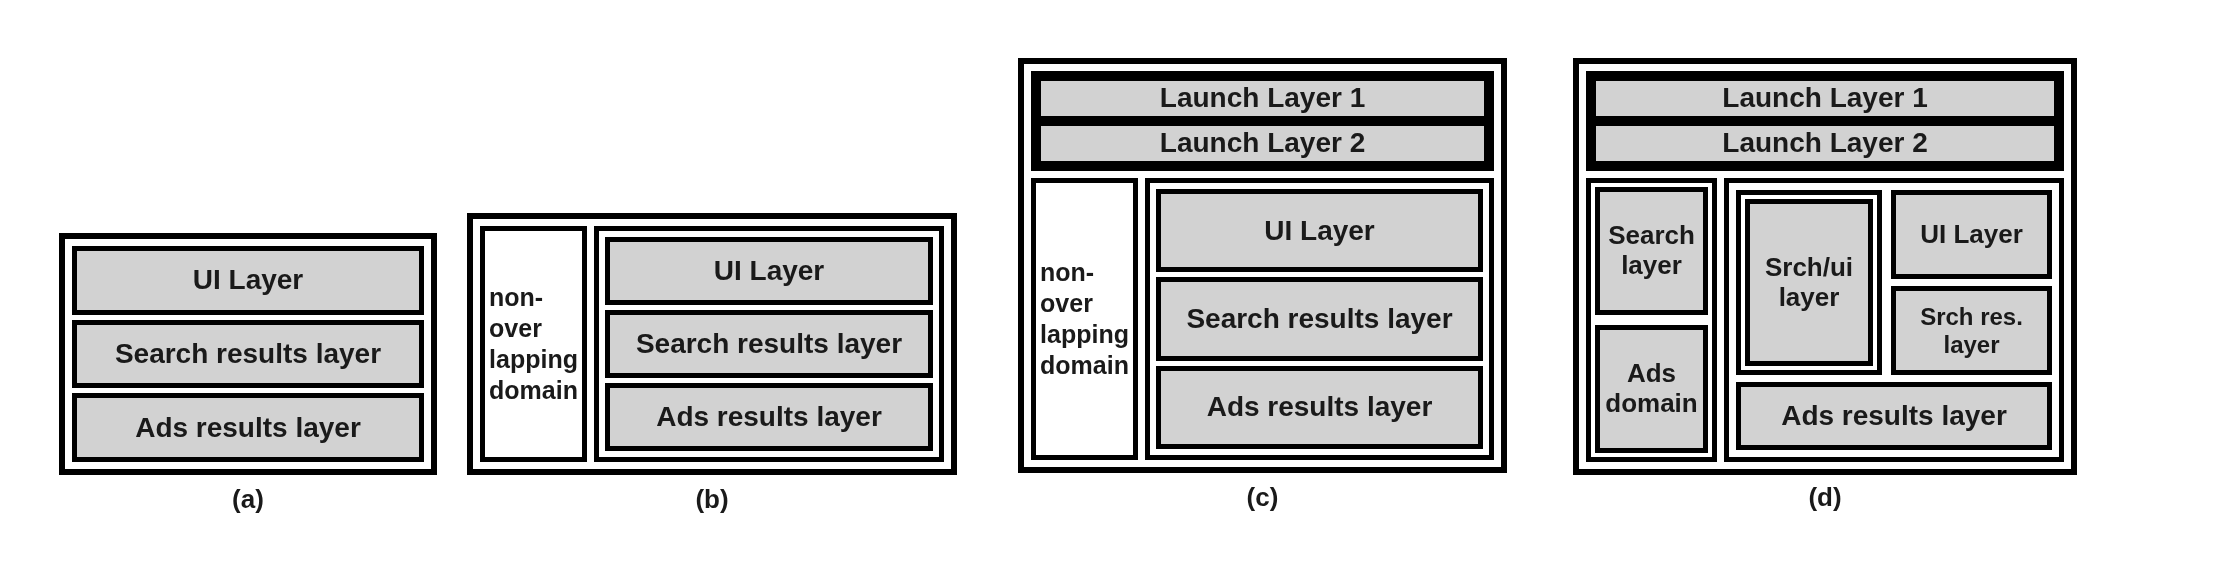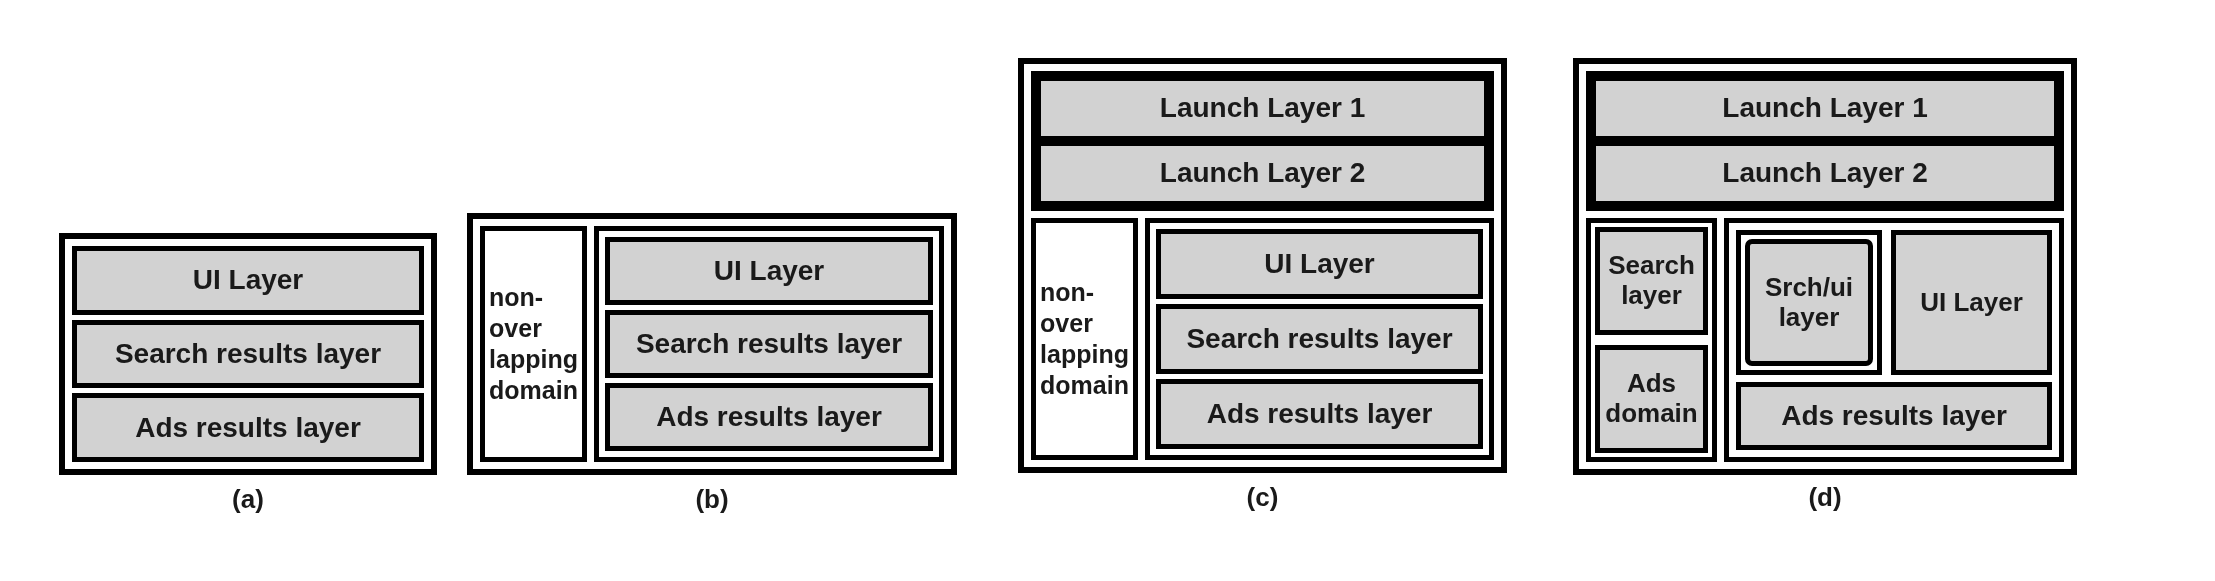--- a/index.html
+++ b/index.html
@@ -37,41 +37,41 @@
     line-height:1.15;
     overflow:hidden;
   }
   .frame {
     box-sizing:border-box;
     border:5px solid var(--line,#000);
     background:#fff;
     display:flex;
   }
   .innerframe { flex:1; flex-direction:column; padding:6px; gap:5px; min-width:0; }
-  .launchframe { flex-direction:column; height:140px; flex:0 0 auto; }
+  .launchframe { flex-direction:column; height:100px; flex:0 0 auto; }
   .launch-row { flex:1; }
   .domainbox {
     box-sizing:border-box;
     border:5px solid var(--line,#000);
     background:#fff;
     width:107px; flex:0 0 107px;
     display:flex; align-items:center; justify-content:center;
     text-align:left;
     font-size:25px; line-height:1.24;
     white-space:pre-line;
   }
   .bottomrow { flex:1; display:flex; flex-direction:row; gap:7px; min-height:0; }
 
   
   .d-leftcol { flex:0 0 131px; width:131px; flex-direction:column; padding:4px; gap:10px; }
   .d-leftcol .graybox { font-size:26px; }
   .d-rightcol { flex:1; flex-direction:column; padding:7px; gap:7px; min-width:0; }
   .d-toparea { flex:1; display:flex; flex-direction:row; gap:9px; min-height:0; }
   .srchui-frame { flex:0 0 146px; width:146px; padding:4px; }
-  .srchui-frame .graybox { font-size:26px;border-radius:7px; }
+  .srchui-frame .graybox { font-size:26px; }
   .d-stack { flex:1; display:flex; flex-direction:column; gap:7px; min-width:0; }
   .d-stack .graybox { font-size:26px; }
   .fs-tight { font-size:24px !important; }
   .adsrow { flex:0 0 68px; height:68px; font-size:28px; }
 
   .caption {
     position:absolute;
     top:484px;
     text-align:center;
     font-size:26px;
@@ -142,20 +142,21 @@
 domain</div>
       </div>
       <div class="frame d-rightcol">
         <div class="d-toparea">
           <div class="frame srchui-frame">
             <div class="graybox">Srch/ui
 layer</div>
           </div>
           <div class="d-stack">
             <div class="graybox">UI Layer</div>
+            <div class="graybox fs-tight">Srch res. layer</div>
           </div>
         </div>
         <div class="graybox adsrow">Ads results layer</div>
       </div>
     </div>
   </div>
   <div class="caption cap-d">(d)</div>
 
 </div>
 

